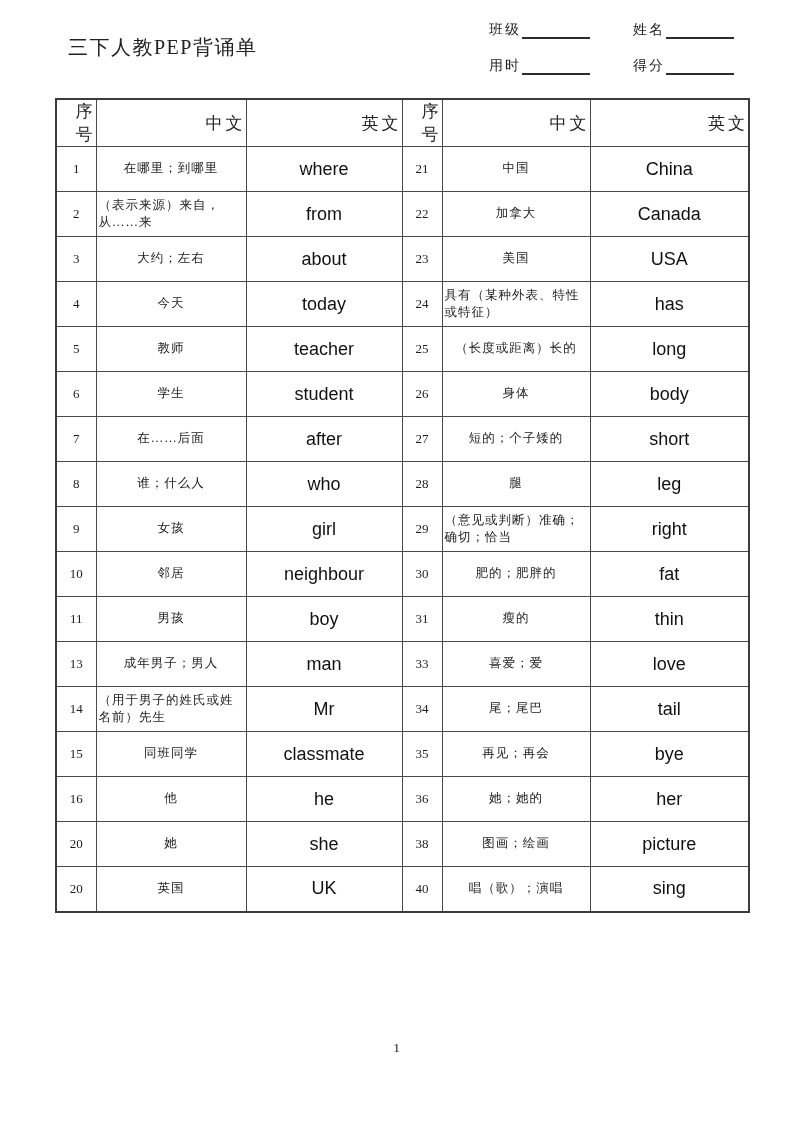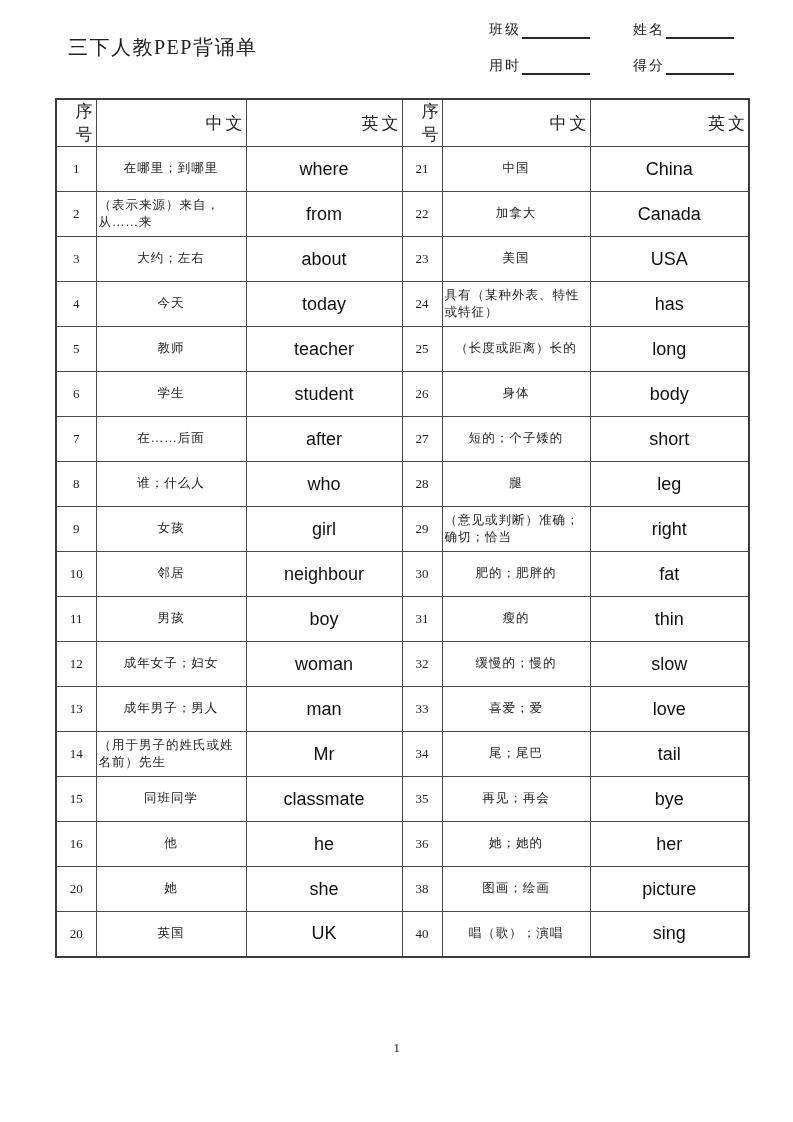--- a/index.html
+++ b/index.html
@@ -220,28 +220,20 @@
       </tr>
       <tr>
         <td class="no-cell">11</td>
         <td class="cn-cell">男孩</td>
         <td class="en-cell">boy</td>
         <td class="no-cell">31</td>
         <td class="cn-cell">瘦的</td>
         <td class="en-cell">thin</td>
       </tr>
       <tr>
-        <td class="no-cell">12</td>
-        <td class="cn-cell">成年女子；妇女</td>
-        <td class="en-cell">woman</td>
-        <td class="no-cell">32</td>
-        <td class="cn-cell">缓慢的；慢的</td>
-        <td class="en-cell">slow</td>
-      </tr>
-      <tr>
         <td class="no-cell">13</td>
         <td class="cn-cell">成年男子；男人</td>
         <td class="en-cell">man</td>
         <td class="no-cell">33</td>
         <td class="cn-cell">喜爱；爱</td>
         <td class="en-cell">love</td>
       </tr>
       <tr>
         <td class="no-cell">14</td>
         <td class="cn-cell long">（用于男子的姓氏或姓名前）先生</td>

